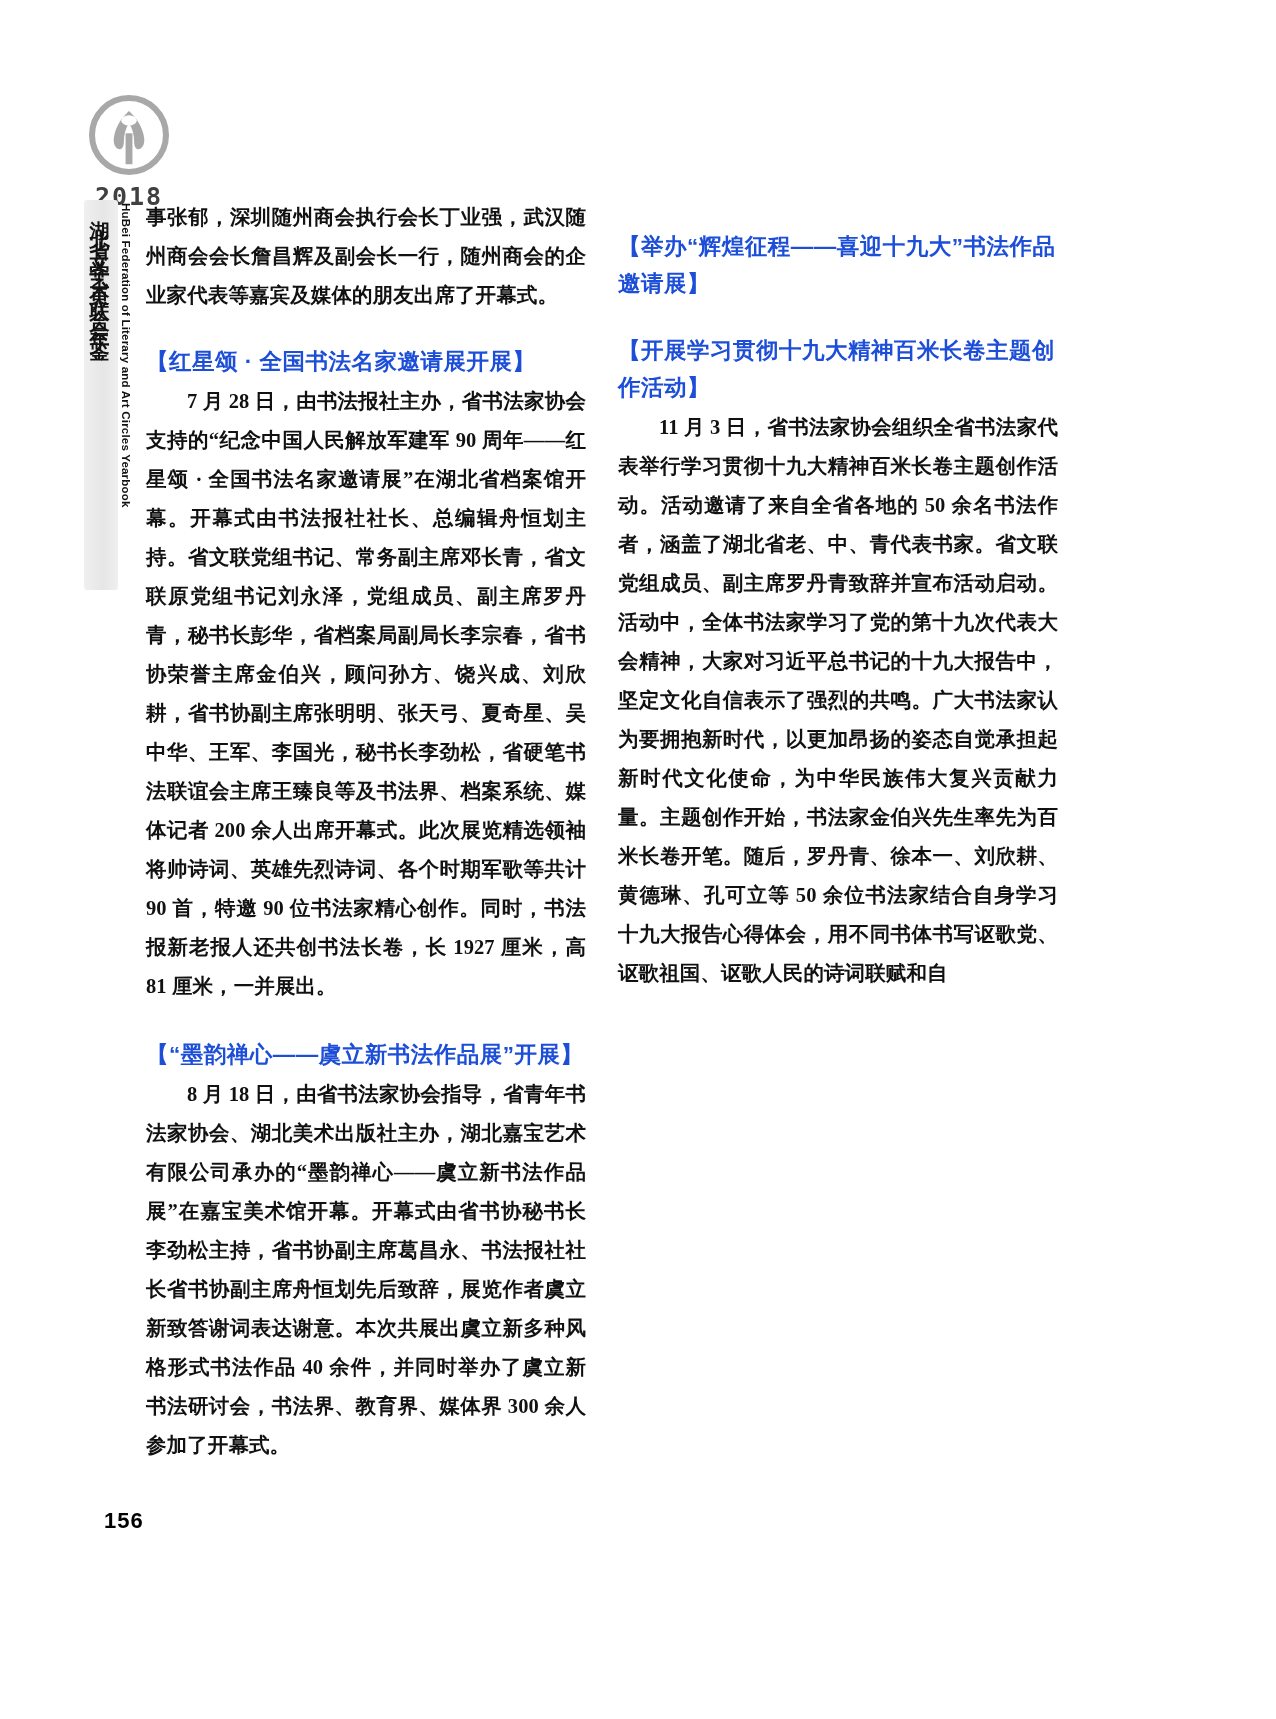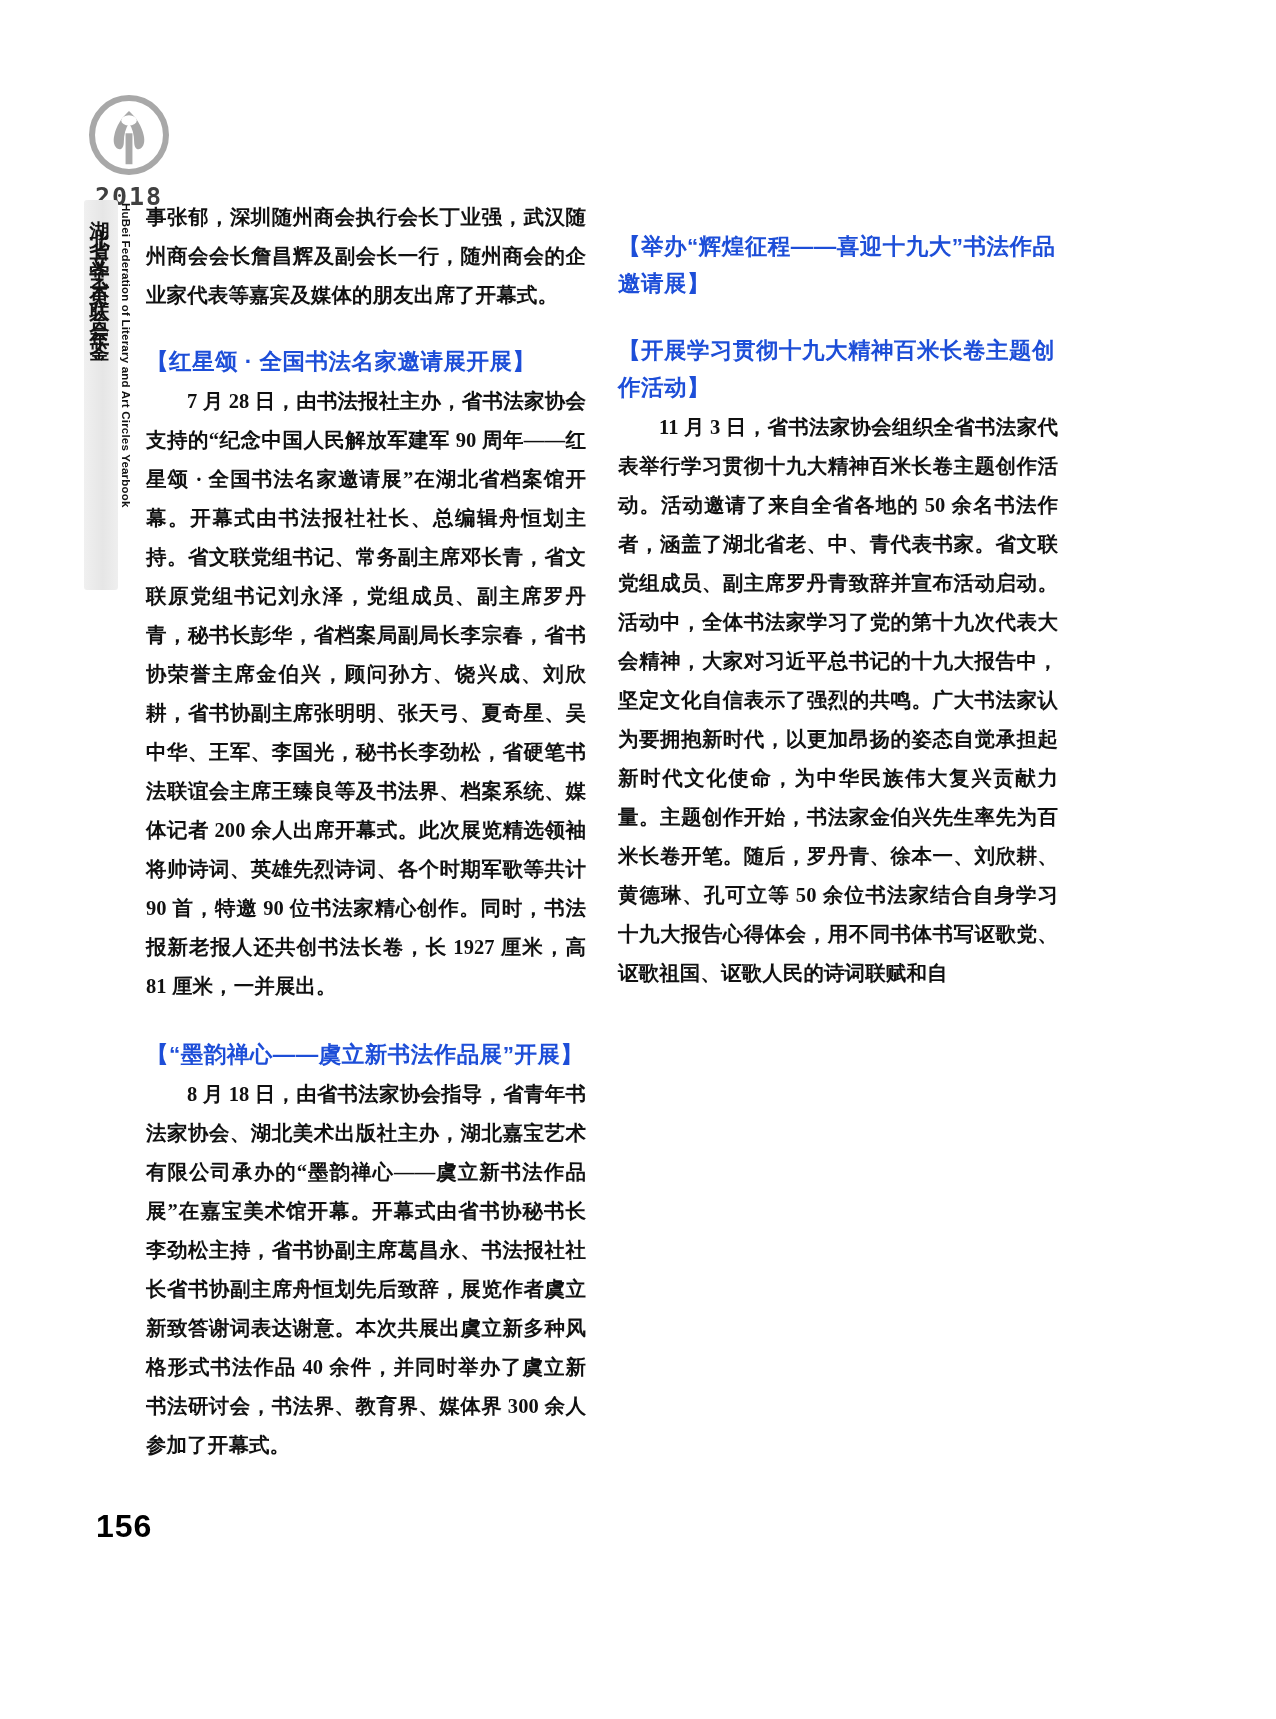--- a/index.html
+++ b/index.html
@@ -107,25 +107,25 @@
     text-justify: inter-character;
     text-indent: 2em;
     letter-spacing: 0.1px;
     color: #111;
   }
   p.body.cont { text-indent: 0; }
 
   
   #page-number {
     position: absolute;
-    left: 96px;
+    left: 104px;
     top: 1508px;
     font-family: "Liberation Sans", "DejaVu Sans", sans-serif;
     font-weight: bold;
-    font-size: 32px;
+    font-size: 22px;
     color: #000;
     letter-spacing: 1px;
   }
 </style>
 </head>
 <body>
 
 <div id="masthead">
   <svg id="logo-mark" viewBox="0 0 100 100" aria-hidden="true">
     <circle cx="50" cy="50" r="43" fill="none" stroke="#a8a8a8" stroke-width="7"></circle>

